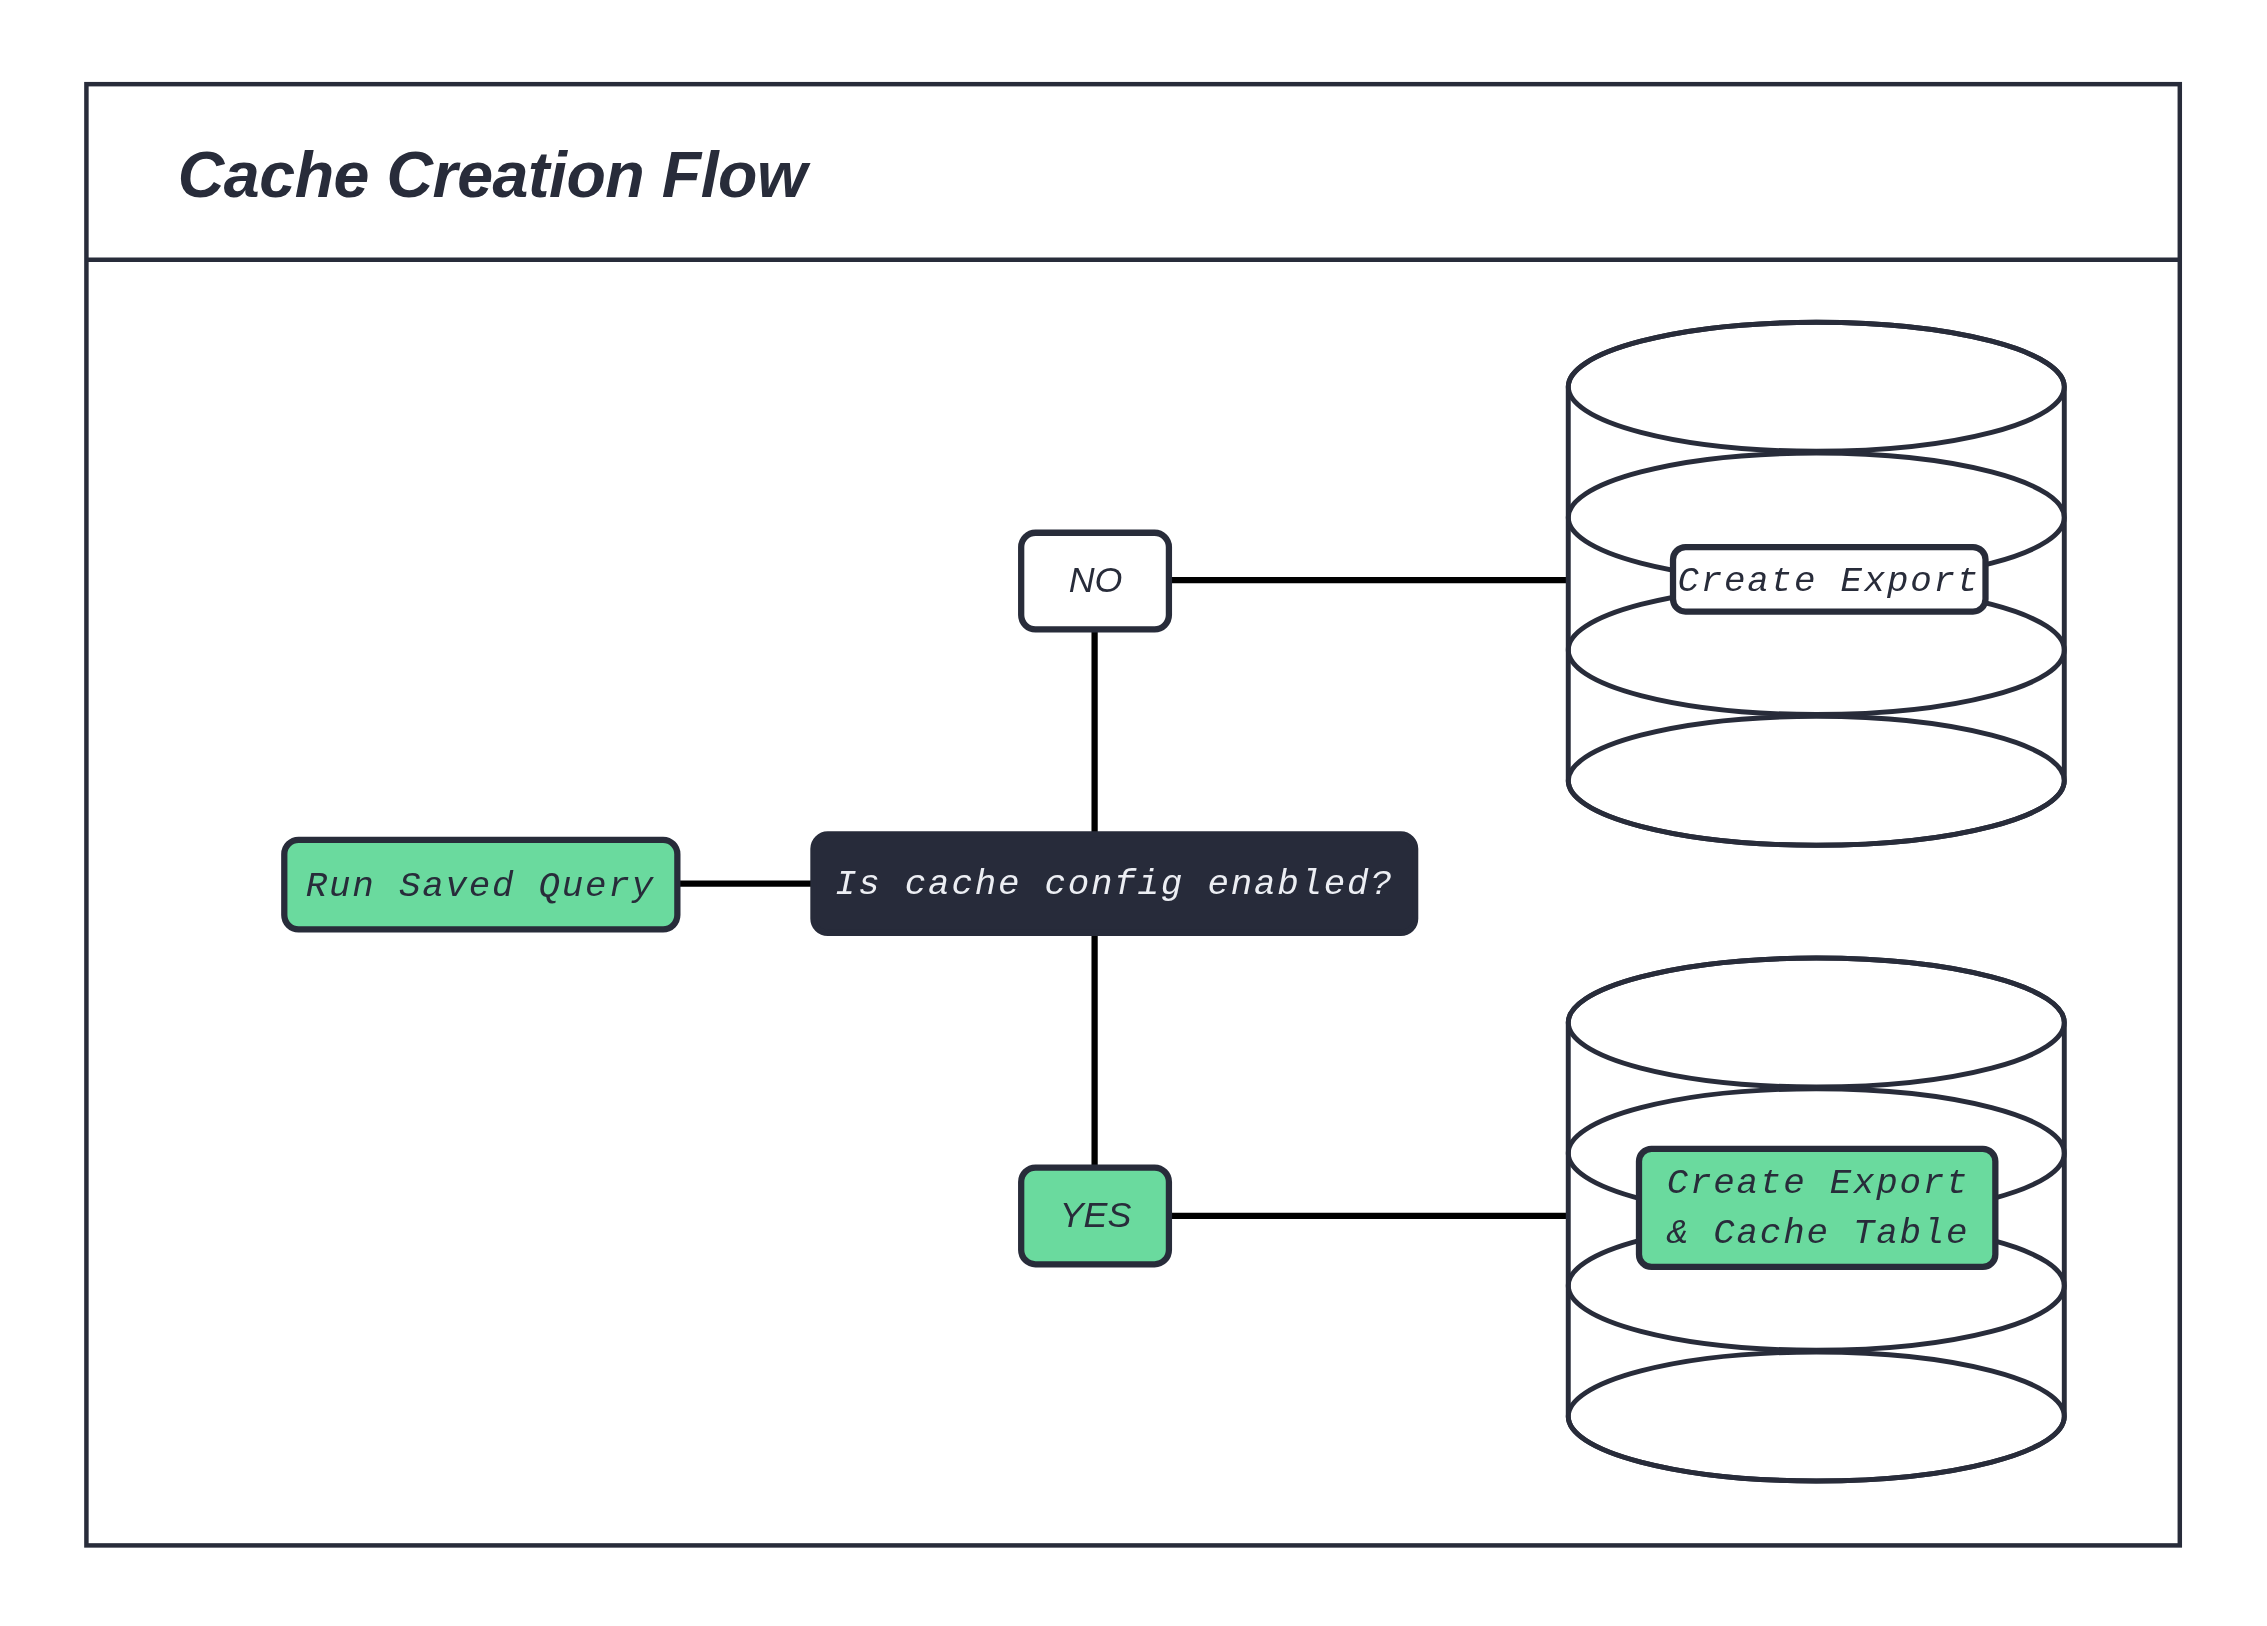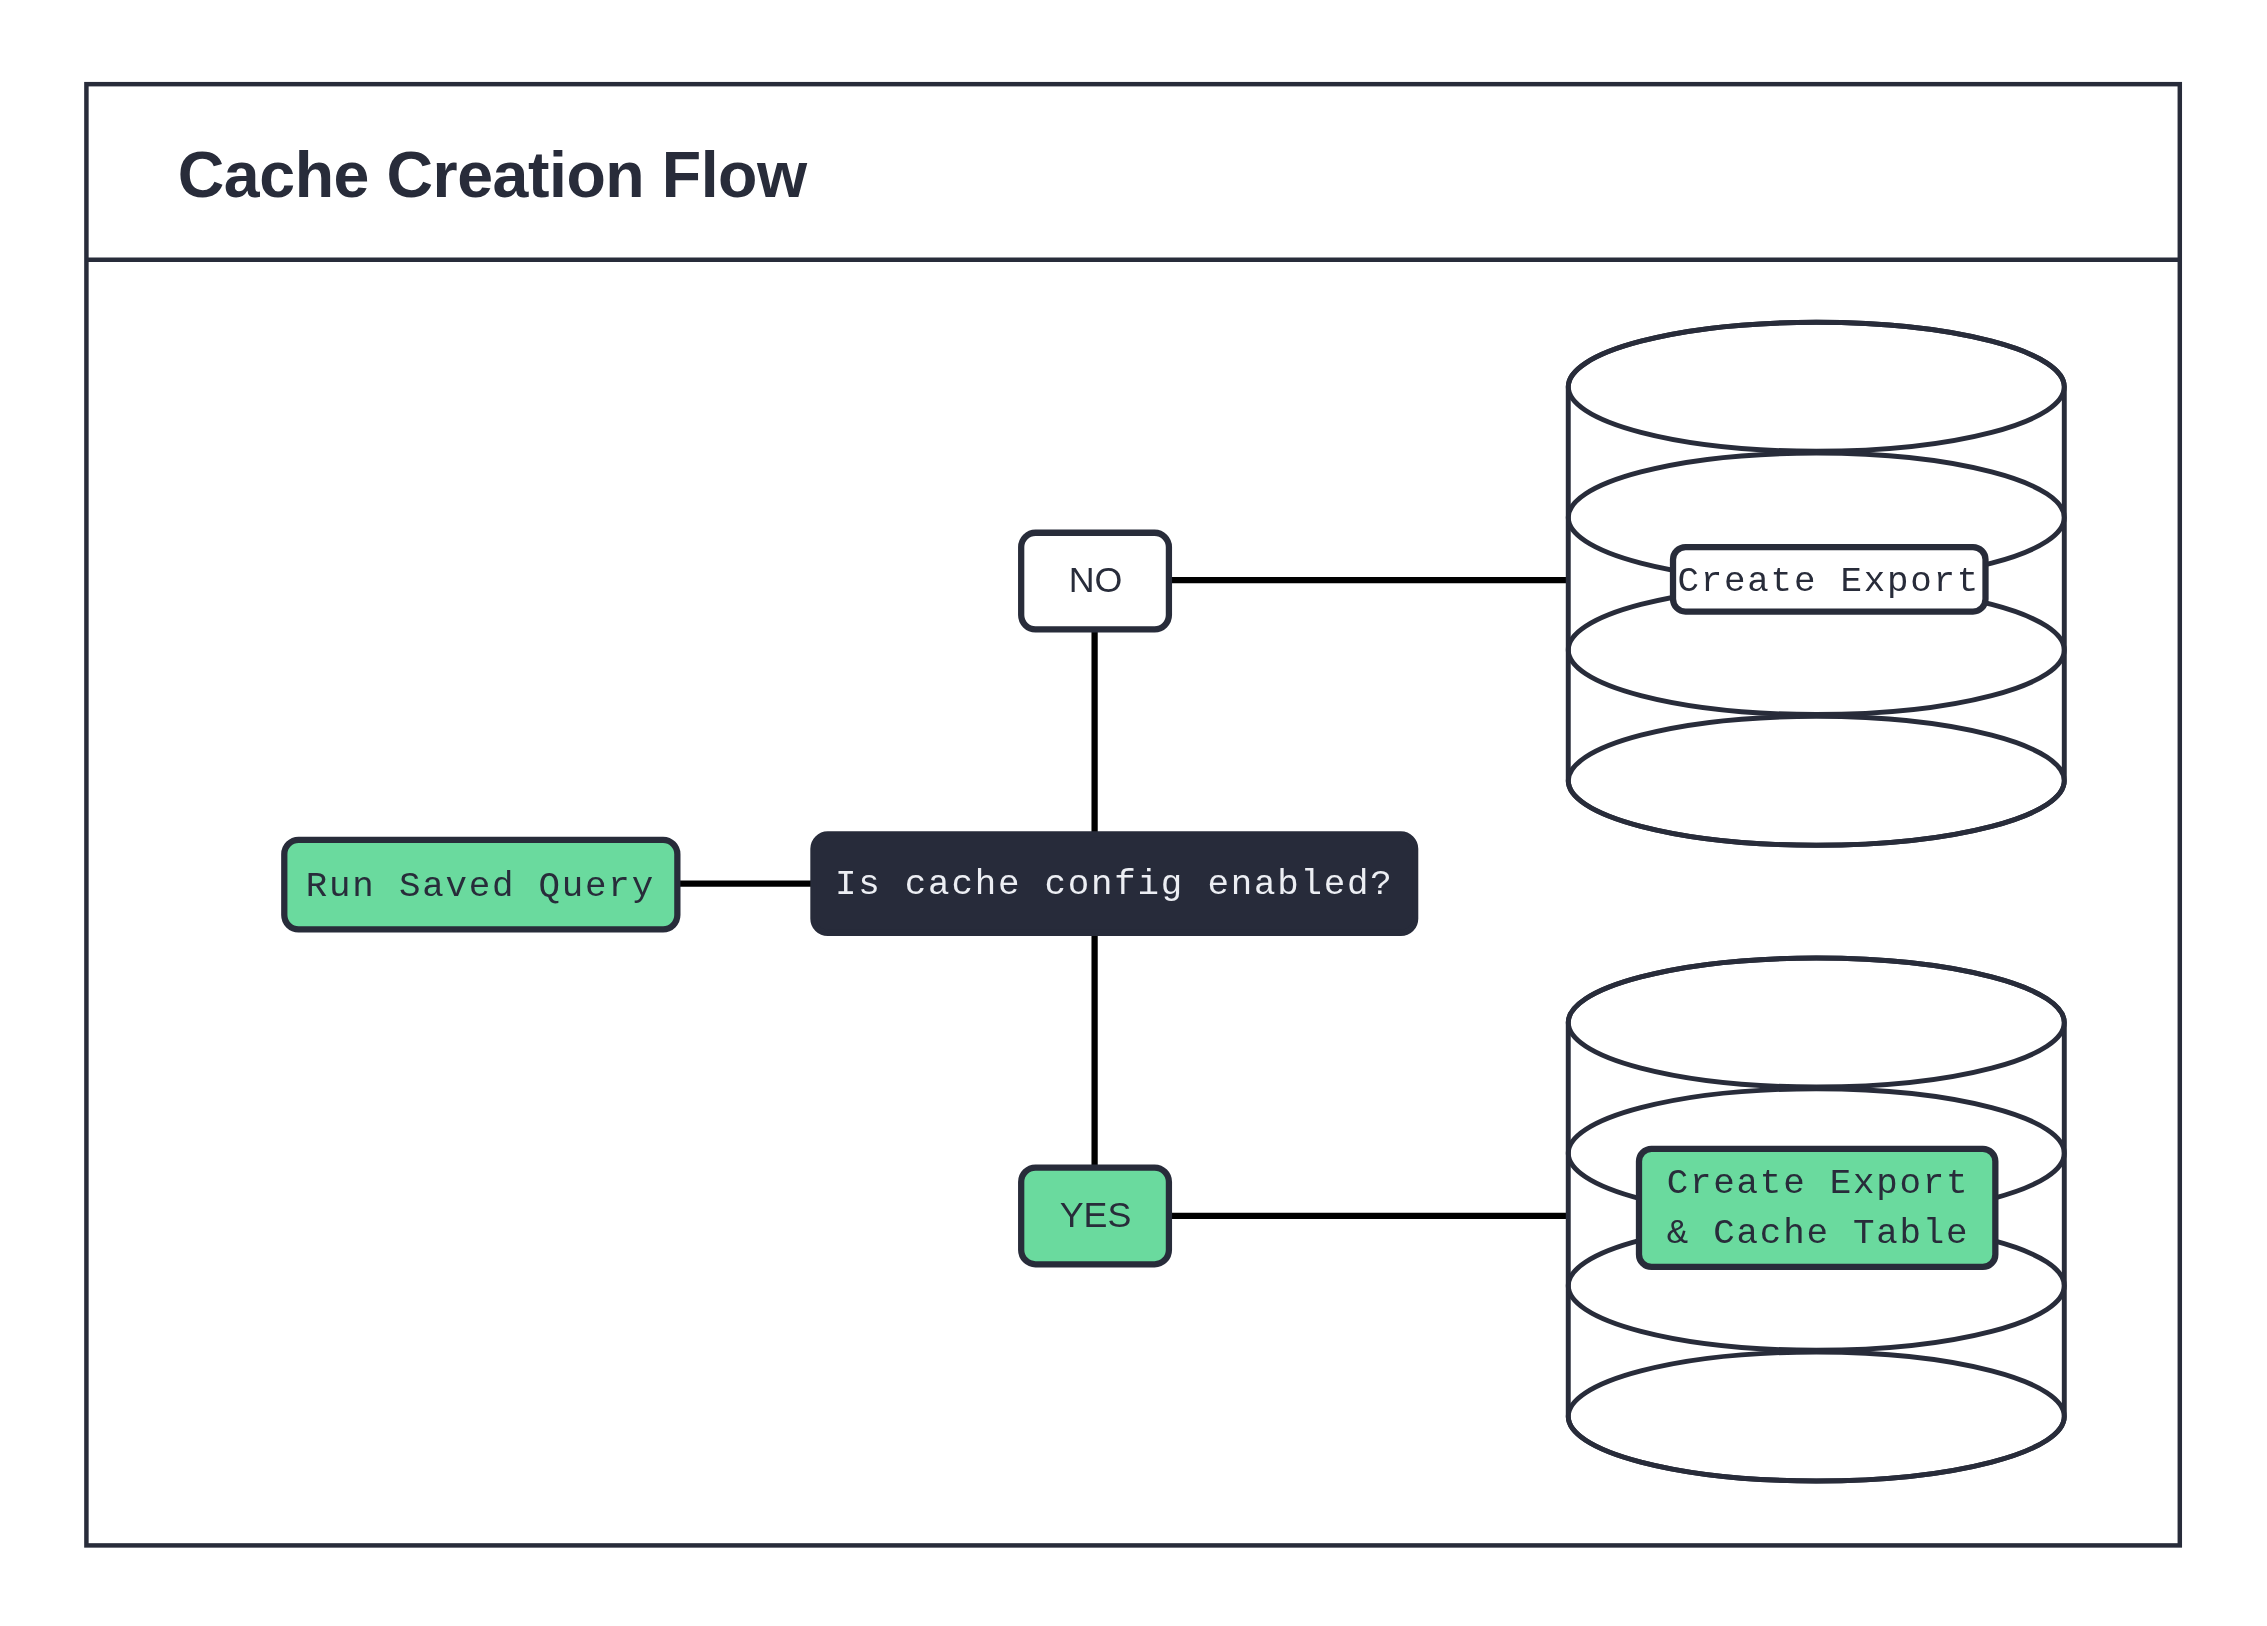--- a/index.html
+++ b/index.html
@@ -11,20 +11,21 @@
     width: 2268px;
     height: 1626px;
     font-family: "Liberation Sans", sans-serif;
     overflow: hidden;
   }
   #diagram-root {
     position: relative;
     width: 2268px;
     height: 1626px;
     background: #ffffff;
+    font-style: italic;
   }
   svg.canvas {
     display: block;
     width: 2268px;
     height: 1626px;
   }
   .frame-rect {
     fill: #ffffff;
     stroke: #282c3a;
     stroke-width: 5;

